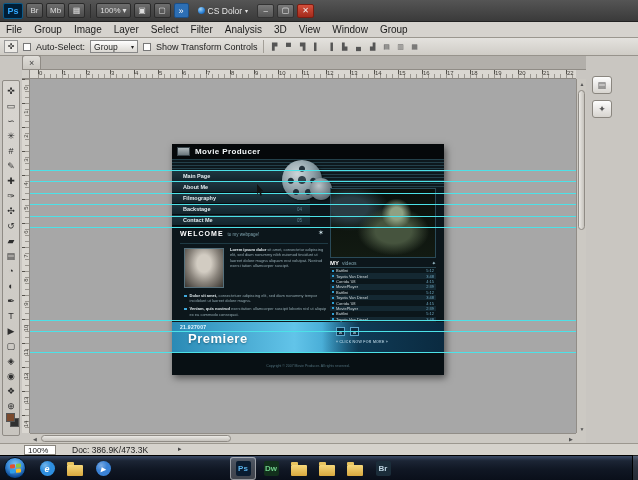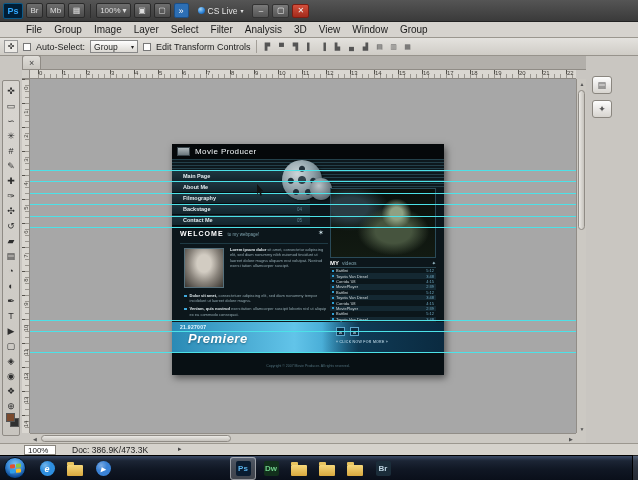--- a/index.html
+++ b/index.html
@@ -14,21 +14,21 @@
   .ab-sep{width:1px;height:14px;background:#2d2d2d;margin:0 2px}
   #workspaces{display:flex;margin-left:auto;gap:2px}
   .ws-btn{color:#e9e9e9;font-size:7.5px;font-weight:bold;letter-spacing:.4px;padding:3px 7px}
   #ws-overflow{width:15px;height:15px;background:#2d6fb5;border:1px solid #1c4f86;color:#fff;font-size:9px;display:flex;align-items:center;justify-content:center;border-radius:2px}
   #cs-live{display:flex;align-items:center;gap:3px;color:#e4e4e4;font-size:8.5px;padding:0 6px}
   #cs-live .dot{width:7px;height:7px;border-radius:50%;background:radial-gradient(circle at 35% 30%,#9fd4f7,#2a7fd4 60%,#0a3e7e)}
   .win-btn{width:17px;height:14px;display:flex;align-items:center;justify-content:center;font-size:8px;color:#eee;background:linear-gradient(#7a7a7a,#555);border:1px solid #333;border-radius:2px}
   #win-close{background:linear-gradient(#d4503c,#a32b1c);border-color:#7a1d12}
 
   
-  #menu-bar{position:absolute;left:0;top:22px;width:638px;height:16px;background:#d6d3ce;border-bottom:1px solid #9b978f;display:flex;align-items:center;padding-left:20px}
+  #menu-bar{position:absolute;left:0;top:22px;width:638px;height:16px;background:#d6d3ce;border-bottom:1px solid #9b978f;display:flex;align-items:center;padding-left:0}
   .menu-item{font-size:10px;color:#1b1b1b;padding:0 6px}
 
   
   #options-bar{position:absolute;left:0;top:38px;width:638px;height:18px;background:linear-gradient(#e4e2de,#cfccc6);border-bottom:1px solid #97938c;display:flex;align-items:center;gap:5px;padding-left:4px;font-size:9px;color:#222}
   #tool-context{width:14px;height:13px;border:1px solid #999;background:#eceae6;display:flex;align-items:center;justify-content:center;font-size:8px;color:#333}
   .cbx{width:8px;height:8px;border:1px solid #777;background:#fdfdfd}
   #group-dd{display:flex;align-items:center;gap:3px;width:48px;height:13px;background:linear-gradient(#fefefe,#dbd8d3);border:1px solid #888;font-size:8.5px;padding:0 3px;justify-content:space-between}
   .opt-sep{width:1px;height:13px;background:#a39f98}
   #align-icons{display:flex;gap:2px}
   .align-ico{width:12px;height:12px;display:flex;align-items:center;justify-content:center;font-size:7px;color:#555}
@@ -71,21 +71,21 @@
   
   #status-bar{position:absolute;left:0;top:443px;width:638px;height:12px;background:#d5d2cc;border-top:1px solid #9b978f;font-size:8.5px;color:#222}
   #status-zoom{position:absolute;left:24px;top:1px;width:32px;height:10px;background:#fff;border:1px solid #8a867f;font-size:8px;padding-left:3px;line-height:9px}
   #status-doc{position:absolute;left:72px;top:1px}
   #status-expand{position:absolute;left:178px;top:1px;font-size:7px;color:#444}
 
   
   #design{position:absolute;left:142px;top:65px;width:272px;height:231px;background:#0c161b;box-shadow:2px 3px 7px rgba(0,0,0,.5);overflow:hidden;z-index:1}
   #site-header{position:absolute;left:0;top:0;width:272px;height:15px;background:#05080a;display:flex;align-items:center;gap:5px;padding-left:5px}
   #site-logo{width:13px;height:9px;background:linear-gradient(#aeb8bc,#6c787e);border:1px solid #39454b}
-  #site-title{color:#f2f6f8;font-size:8px;font-weight:normal;letter-spacing:.4px}
+  #site-title{color:#f2f6f8;font-size:8px;font-weight:bold;letter-spacing:.4px}
   .stripes{position:absolute;background:repeating-linear-gradient(180deg,#23404a 0 1px,#0d181d 1px 3px)}
   #nav{position:absolute;left:0;top:27px;width:138px}
   .nav-row{height:11px;background:linear-gradient(#1e3640,#13242c);border-bottom:1px solid #060d10;display:flex;align-items:center;padding:0 8px 0 11px}
   .nav-label{flex:1;color:#e2ebef;font-size:5.5px;font-weight:bold}
   .nav-num{color:#5f8290;font-size:4.5px}
   #reel{position:absolute;left:110px;top:16px;width:40px;height:40px;border-radius:50%;
     background:radial-gradient(circle at 50% 22%,#22303a 0 2.5px,transparent 3.5px),
       radial-gradient(circle at 22% 52%,#22303a 0 2.5px,transparent 3.5px),
       radial-gradient(circle at 78% 52%,#22303a 0 2.5px,transparent 3.5px),
       radial-gradient(circle at 35% 80%,#22303a 0 2.5px,transparent 3.5px),
@@ -120,21 +120,21 @@
   #video-list{position:absolute;left:158px;top:124px;width:106px;height:54px;overflow:hidden}
   .vrow{height:5.4px;display:flex;align-items:center;gap:2px;padding:0 2px;font-size:4px}
   .vrow:nth-child(odd){background:#0b161b}
   .vrow:nth-child(even){background:#142832}
   .v-dot{width:2px;height:2px;background:#2e9fd4;flex:none}
   .v-name{flex:1;color:#cfd9dd;white-space:nowrap;overflow:hidden}
   .v-time{color:#6fa7c0}
   #blue-band{position:absolute;left:0;top:178px;width:272px;height:30px;
     background:linear-gradient(90deg,#2a8ab5,#62c4e9 45%,#3aa0cc 62%,#123a52 100%)}
   #band-counter{position:absolute;left:8px;top:2px;font-size:5px;font-weight:bold;color:#eaf8ff;letter-spacing:.3px}
-  #premiere{position:absolute;left:16px;top:9px;font-size:13px;font-weight:bold;font-style:italic;color:#fff;letter-spacing:.5px;text-shadow:0 1px 2px rgba(0,40,60,.5)}
+  #premiere{position:absolute;left:16px;top:9px;font-size:13px;font-weight:bold;color:#fff;letter-spacing:.5px;text-shadow:0 1px 2px rgba(0,40,60,.5)}
   #band-right{position:absolute;left:150px;top:0;width:122px;height:30px;background:linear-gradient(90deg,rgba(13,58,82,0),#0f3a55 30%,#0a2a40)}
   .band-logo{position:absolute;top:5px;width:9px;height:9px;background:#0c2c42;border:1px solid #5fa8cc;color:#cfeaf8;font-size:5px;display:flex;align-items:center;justify-content:center}
   #band-more{position:absolute;left:14px;top:18px;font-size:3.5px;color:#cfe8f6;letter-spacing:.3px}
   #site-footer{position:absolute;left:0;top:208px;width:272px;height:23px;background:#081014;border-top:1px solid #143038;text-align:center}
   #footer-text{font-size:3.5px;color:#51707c;margin-top:7px;display:inline-block}
 
   
   #cursor{position:absolute;left:257px;top:184px;width:8px;height:12px;background:#111;z-index:60;
     clip-path:polygon(0 0,0 86%,28% 68%,45% 100%,62% 92%,46% 62%,80% 60%);
     filter:drop-shadow(0 0 1px #fff) drop-shadow(0 0 1px #fff)}
@@ -174,21 +174,21 @@
     <span>100%</span>
     <span>▾</span>
   </div>
   <div id="ab-icons-right" style="display: flex; gap: 3px;">
       <div class="ab-btn">▣</div>
       <div class="ab-btn">▢</div>
     </div>
   <div id="ws-overflow">»</div>
   <div id="cs-live">
     <span class="dot"></span>
-    <span>CS Live</span>
+    <span>CS Dolor</span>
     <span style="font-size:6px">▾</span>
   </div>
   <div class="win-btn">–</div>
   <div class="win-btn">▢</div>
   <div class="win-btn" id="win-close">✕</div>
 </div>
 
 <div id="menu-bar">
     <div class="menu-item">File</div>
     <div class="menu-item">Group</div>
@@ -205,21 +205,21 @@
 
 <div id="options-bar">
   <div id="tool-context">✜</div>
   <span class="cbx"></span>
   <span>Auto-Select:</span>
   <div id="group-dd">
     <span>Group</span>
     <span style="font-size:6px">▾</span>
   </div>
   <span class="cbx"></span>
-  <span>Edit Transform Controls</span>
+  <span>Show Transform Controls</span>
   <div class="opt-sep"></div>
   <div id="align-icons">
       <div class="align-ico">▛</div>
       <div class="align-ico">▀</div>
       <div class="align-ico">▜</div>
       <div class="align-ico">▌</div>
       <div class="align-ico">▐</div>
       <div class="align-ico">▙</div>
       <div class="align-ico">▄</div>
       <div class="align-ico">▟</div>

